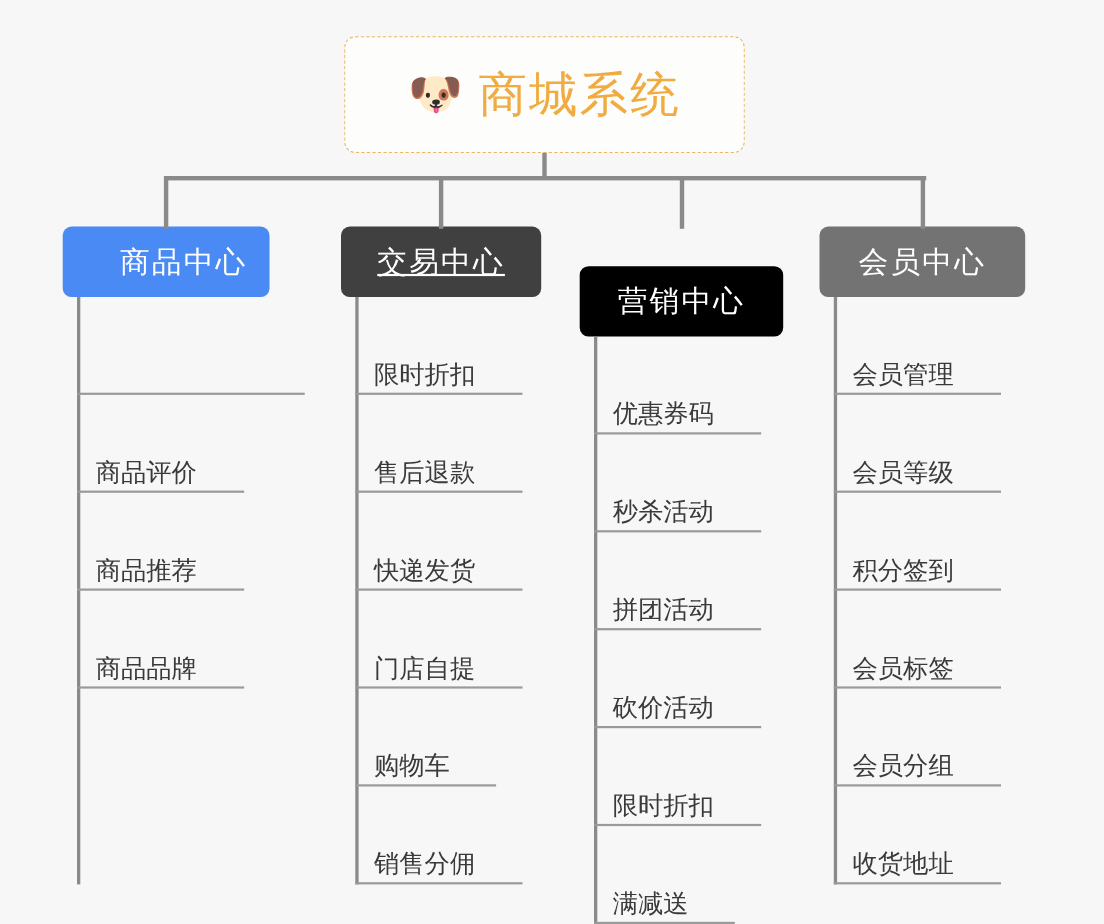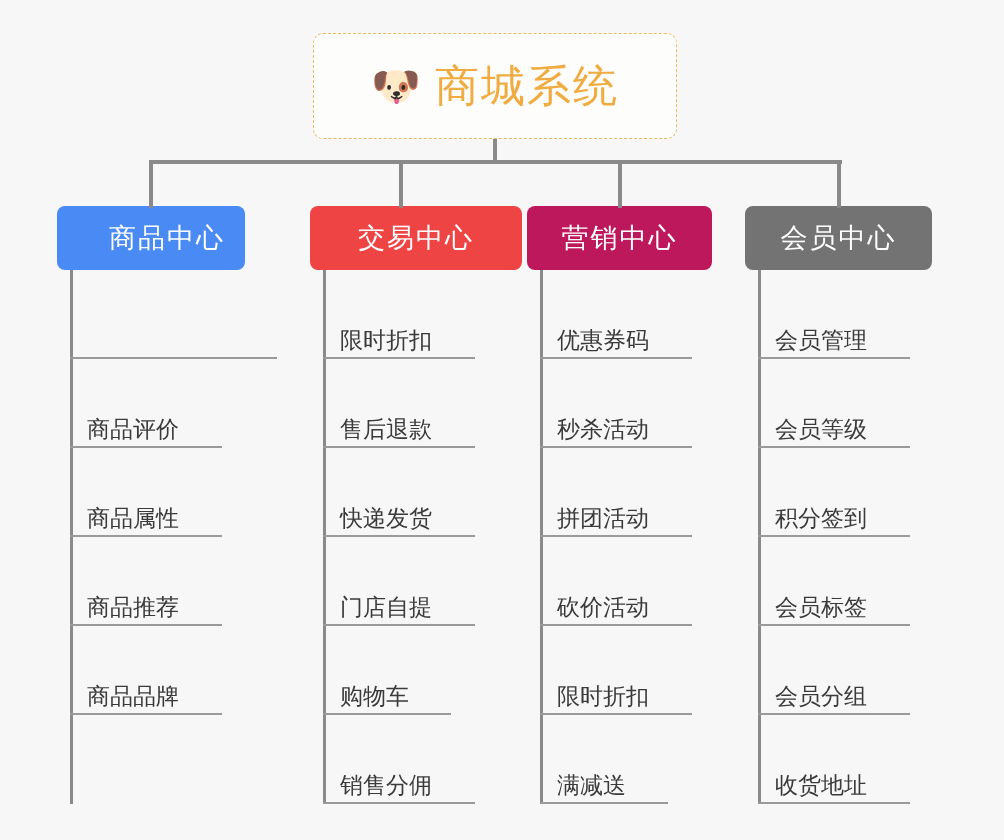--- a/index.html
+++ b/index.html
@@ -146,35 +146,31 @@
         <div class="leaf-list">
           <div class="trunk" style="height: 534px;"></div>
           <div class="leaf">
             <div class="leaf-underline" style="width: 207px;"></div>
           </div>
           <div class="leaf">
             <span class="leaf-label">商品评价</span>
             <div class="leaf-underline" style="width: 152px;"></div>
           </div>
           <div class="leaf">
-            <span class="leaf-label">商品属性</span>
-            <div class="leaf-underline" style="width: 152px;"></div>
-          </div>
-          <div class="leaf">
             <span class="leaf-label">商品推荐</span>
             <div class="leaf-underline" style="width: 152px;"></div>
           </div>
           <div class="leaf">
             <span class="leaf-label">商品品牌</span>
             <div class="leaf-underline" style="width: 152px;"></div>
           </div>
         </div>
       </div>
       <div class="column" style="left: 310px; width: 182px;">
-        <div class="cat-header" style="background: #ef4444; width: 212px;">
+        <div class="cat-header" style="background: #404040; width: 182px; text-decoration: underline;">
           <span>交易中心</span>
         </div>
         <div class="leaf-list">
           <div class="trunk" style="height: 534px;"></div>
           <div class="leaf">
             <span class="leaf-label">限时折扣</span>
             <div class="leaf-underline" style="width: 152px;"></div>
           </div>
           <div class="leaf">
             <span class="leaf-label">售后退款</span>
@@ -192,21 +188,21 @@
             <span class="leaf-label">购物车</span>
             <div class="leaf-underline" style="width: 128px;"></div>
           </div>
           <div class="leaf">
             <span class="leaf-label">销售分佣</span>
             <div class="leaf-underline" style="width: 152px;"></div>
           </div>
         </div>
       </div>
       <div class="column" style="left: 527px; width: 185px;">
-        <div class="cat-header" style="background: #be185d; width: 185px;">
+        <div class="cat-header" style="background: #000000; width: 185px; margin-top: 36px;">
           <span>营销中心</span>
         </div>
         <div class="leaf-list">
           <div class="trunk" style="height: 534px;"></div>
           <div class="leaf">
             <span class="leaf-label">优惠券码</span>
             <div class="leaf-underline" style="width: 152px;"></div>
           </div>
           <div class="leaf">
             <span class="leaf-label">秒杀活动</span>

